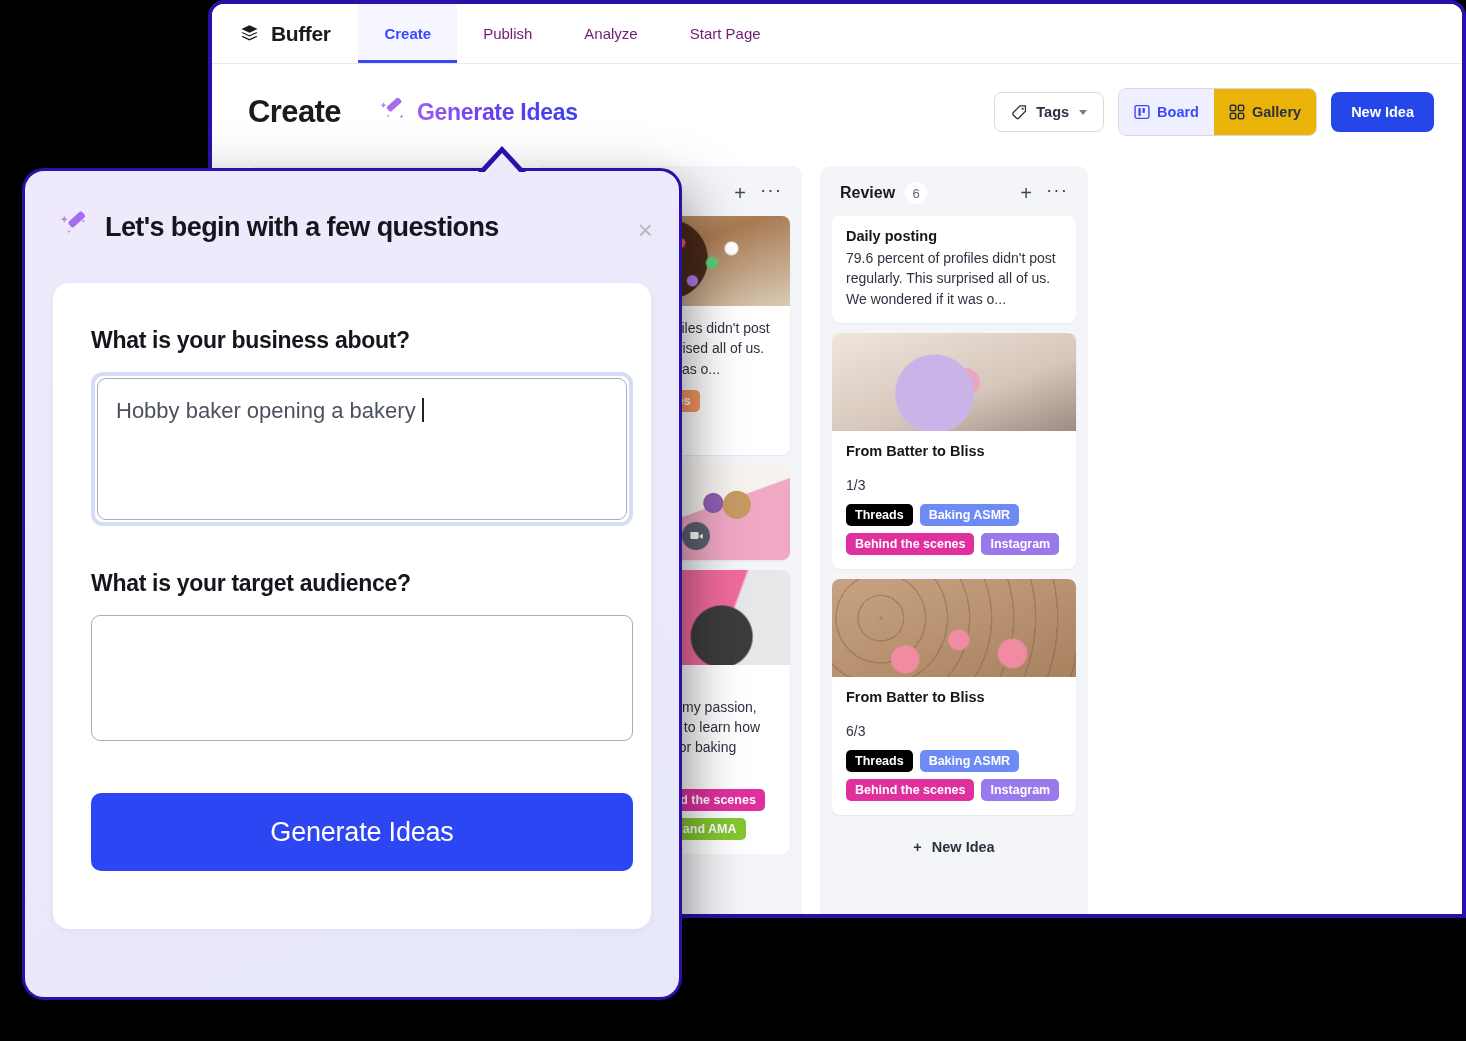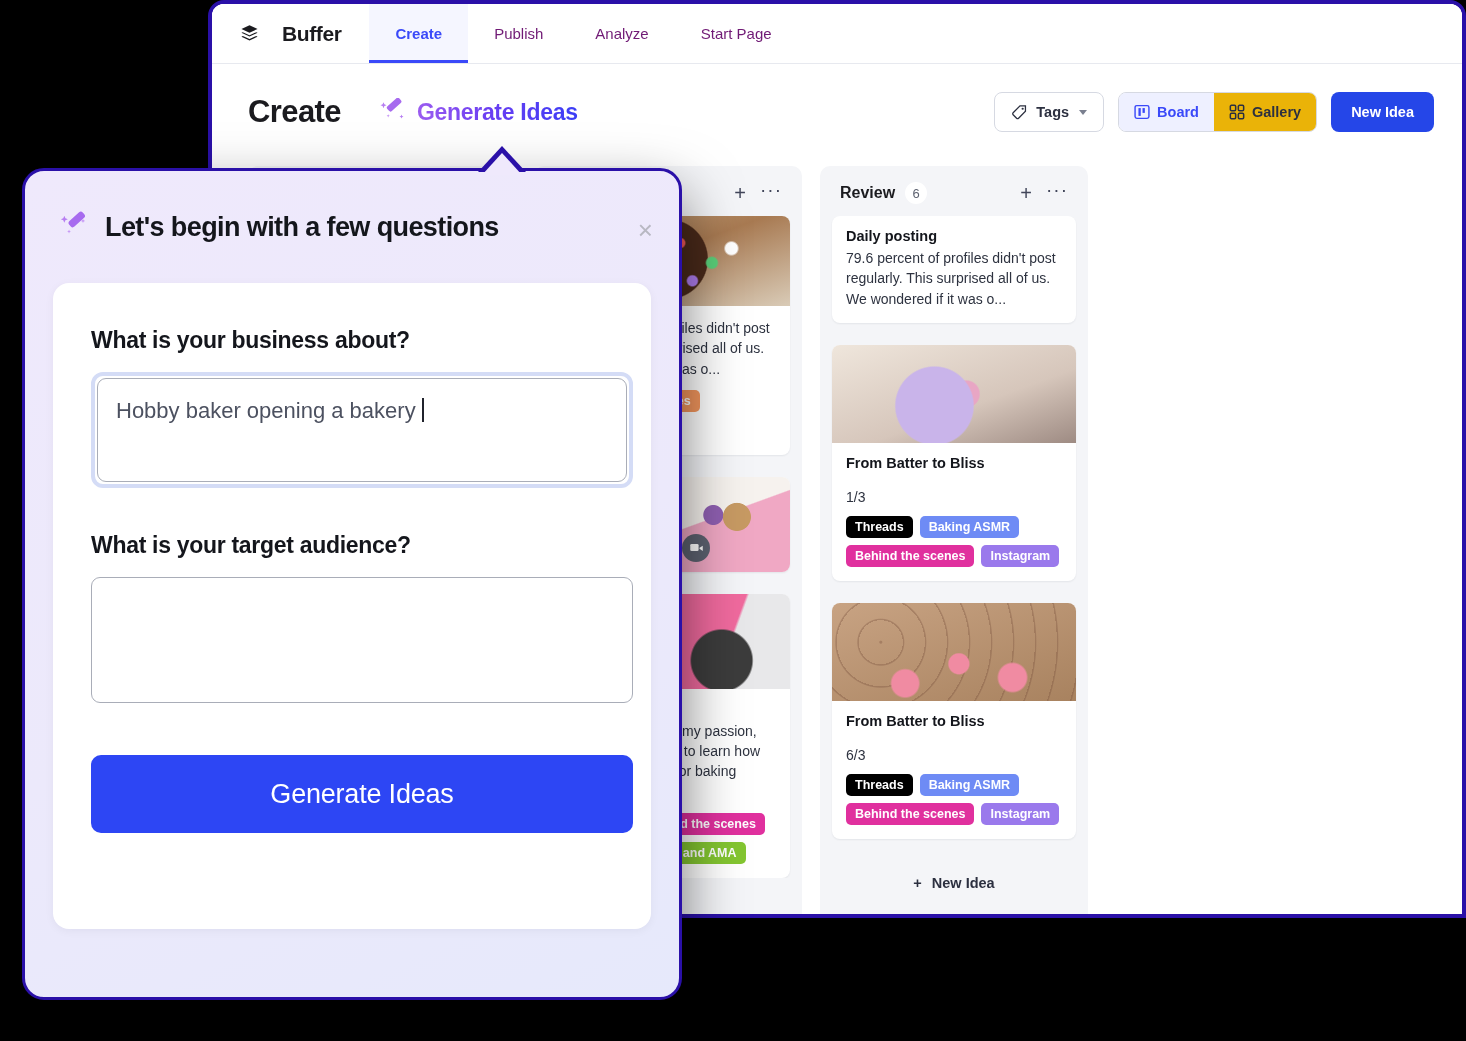--- a/index.html
+++ b/index.html
@@ -25,21 +25,21 @@
   .browser-inner { position:absolute; inset:0; background:#fff; display:flex; flex-direction:column; }
 
   
   .topnav {
     height: 60px; flex: 0 0 60px;
     display: flex; align-items: stretch;
     border-bottom: 1px solid #e7e9ef;
     background:#fff;
   }
   .brand {
-    display:flex; align-items:center; gap:23px;
+    display:flex; align-items:center; gap:12px;
     padding: 0 28px 0 28px;
     font-size: 21px; font-weight: 700; color:#1b1b1f;
     letter-spacing:-.4px;
   }
   .brand-mark { width:19px; height:19px; display:block; }
   .navtabs { display:flex; align-items:stretch; }
   .navtab {
     display:flex; align-items:center; justify-content:center;
     padding: 0 26px;
     font-size: 15px; color:#701a75; font-weight:500;
@@ -68,21 +68,21 @@
     -webkit-background-clip: text; background-clip: text; color: transparent;
   }
   .head-right { margin-left:auto; display:flex; align-items:center; gap:14px; }
   .btn {
     display:flex; align-items:center; gap:8px;
     height: 40px; padding: 0 16px;
     border:1px solid #d6d9e2; border-radius: 8px;
     background:#fff; font-size:14.5px; color:#2c3040; font-weight:600;
     cursor:pointer;
   }
-  .segmented { display:flex; border:1px solid #d6d9e2; border-radius:8px; overflow:hidden; height:40px; }
+  .segmented { display:flex; border:1px solid #d6d9e2; border-radius:8px; overflow:hidden; height:48px; }
   .seg {
     display:flex; align-items:center; gap:7px;
     padding: 0 15px; font-size:14.5px; font-weight:600; color:#2c3040;
     background:#eab308; cursor:pointer;
   }
   .seg.active { background:#eef0ff; color:#3a49f9; }
   .btn-primary {
     height:40px; padding: 0 20px; border:none; border-radius:8px;
     background:#2546e8; color:#fff; font-size:14.5px; font-weight:700; cursor:pointer;
     font-family:"Liberation Sans", sans-serif;
@@ -105,21 +105,21 @@
   }
   .col-title { font-size:16px; font-weight:700; color:#1b1b1f; }
   .col-count {
     font-size:13px; color:#5d6270; background:#fff;
     border-radius:50%; width:22px; height:22px;
     display:flex; align-items:center; justify-content:center; font-weight:500;
   }
   .col-actions { margin-left:auto; display:flex; align-items:center; gap:14px; padding-right:6px; }
   .ic-plus { font-size:20px; color:#41465a; line-height:1; cursor:pointer; }
   .ic-dots { font-size:19px; color:#41465a; line-height:1; letter-spacing:1px; cursor:pointer; margin-top:-7px;}
-  .col-body { padding: 0 12px; display:flex; flex-direction:column; gap:22px; overflow:hidden; }
+  .col-body { padding: 0 12px; display:flex; flex-direction:column; gap:10px; overflow:hidden; }
 
   .card {
     background:#fff; border-radius:8px; overflow:hidden;
     box-shadow: 0 1px 2px rgba(16,24,40,.07);
     cursor:pointer;
   }
   .card-media { height:100px; width:100%; background:#d7d7d7; position:relative; }
   .card-body { padding: 12px 14px 14px 14px; }
   .card-title { font-size:14.5px; font-weight:700; color:#14161c; margin-bottom:4px; }
   .card-text { font-size:14px; line-height:1.45; color:#2e3340; }
@@ -223,21 +223,21 @@
     margin: 0 28px; background:#fff; border-radius: 16px;
     padding: 44px 18px 40px 38px; height: 646px;
     box-shadow: 0 2px 10px rgba(16,24,40,.05);
   }
   .q-label { font-size: 23px; font-weight:700; color:#14161c; letter-spacing:-.3px; }
   .field-wrap { margin-top: 18px; }
   .field-focus {
     border: 4px solid #d4dcf6; border-radius: 12px; padding:2px;
   }
   .textarea {
-    width:100%; height: 104px;
+    width:100%; height: 142px;
     border:1px solid #a9adb8; border-radius: 9px; background:#fff;
     padding: 16px 18px;
     font-family:"Liberation Sans", sans-serif;
     font-size: 22px; color:#4c5160; line-height:1.45;
     resize:none; outline:none; overflow:hidden;
   }
   .textarea.plain { height: 126px; }
   .caretbar { display:inline-block; width:2px; height:24px; background:#20232c; vertical-align:-4px; }
   .q2 { margin-top: 44px; }
   .gen-btn {

